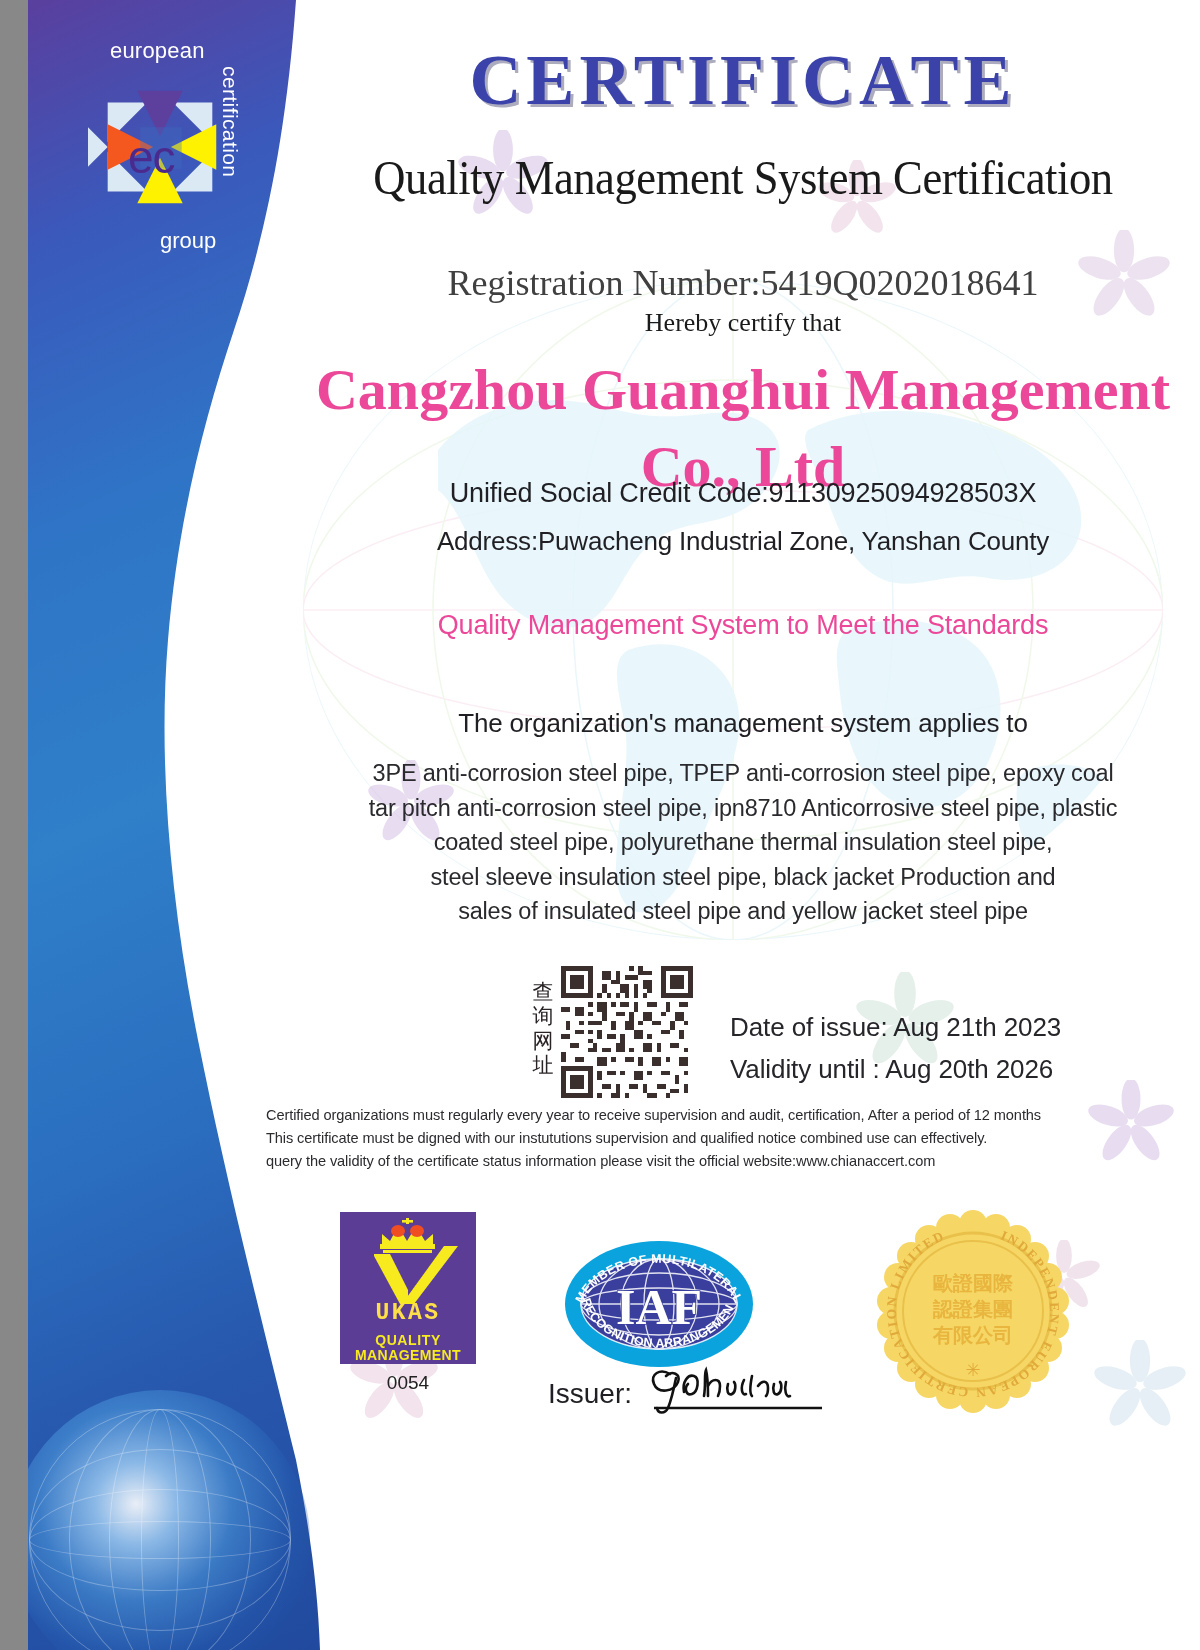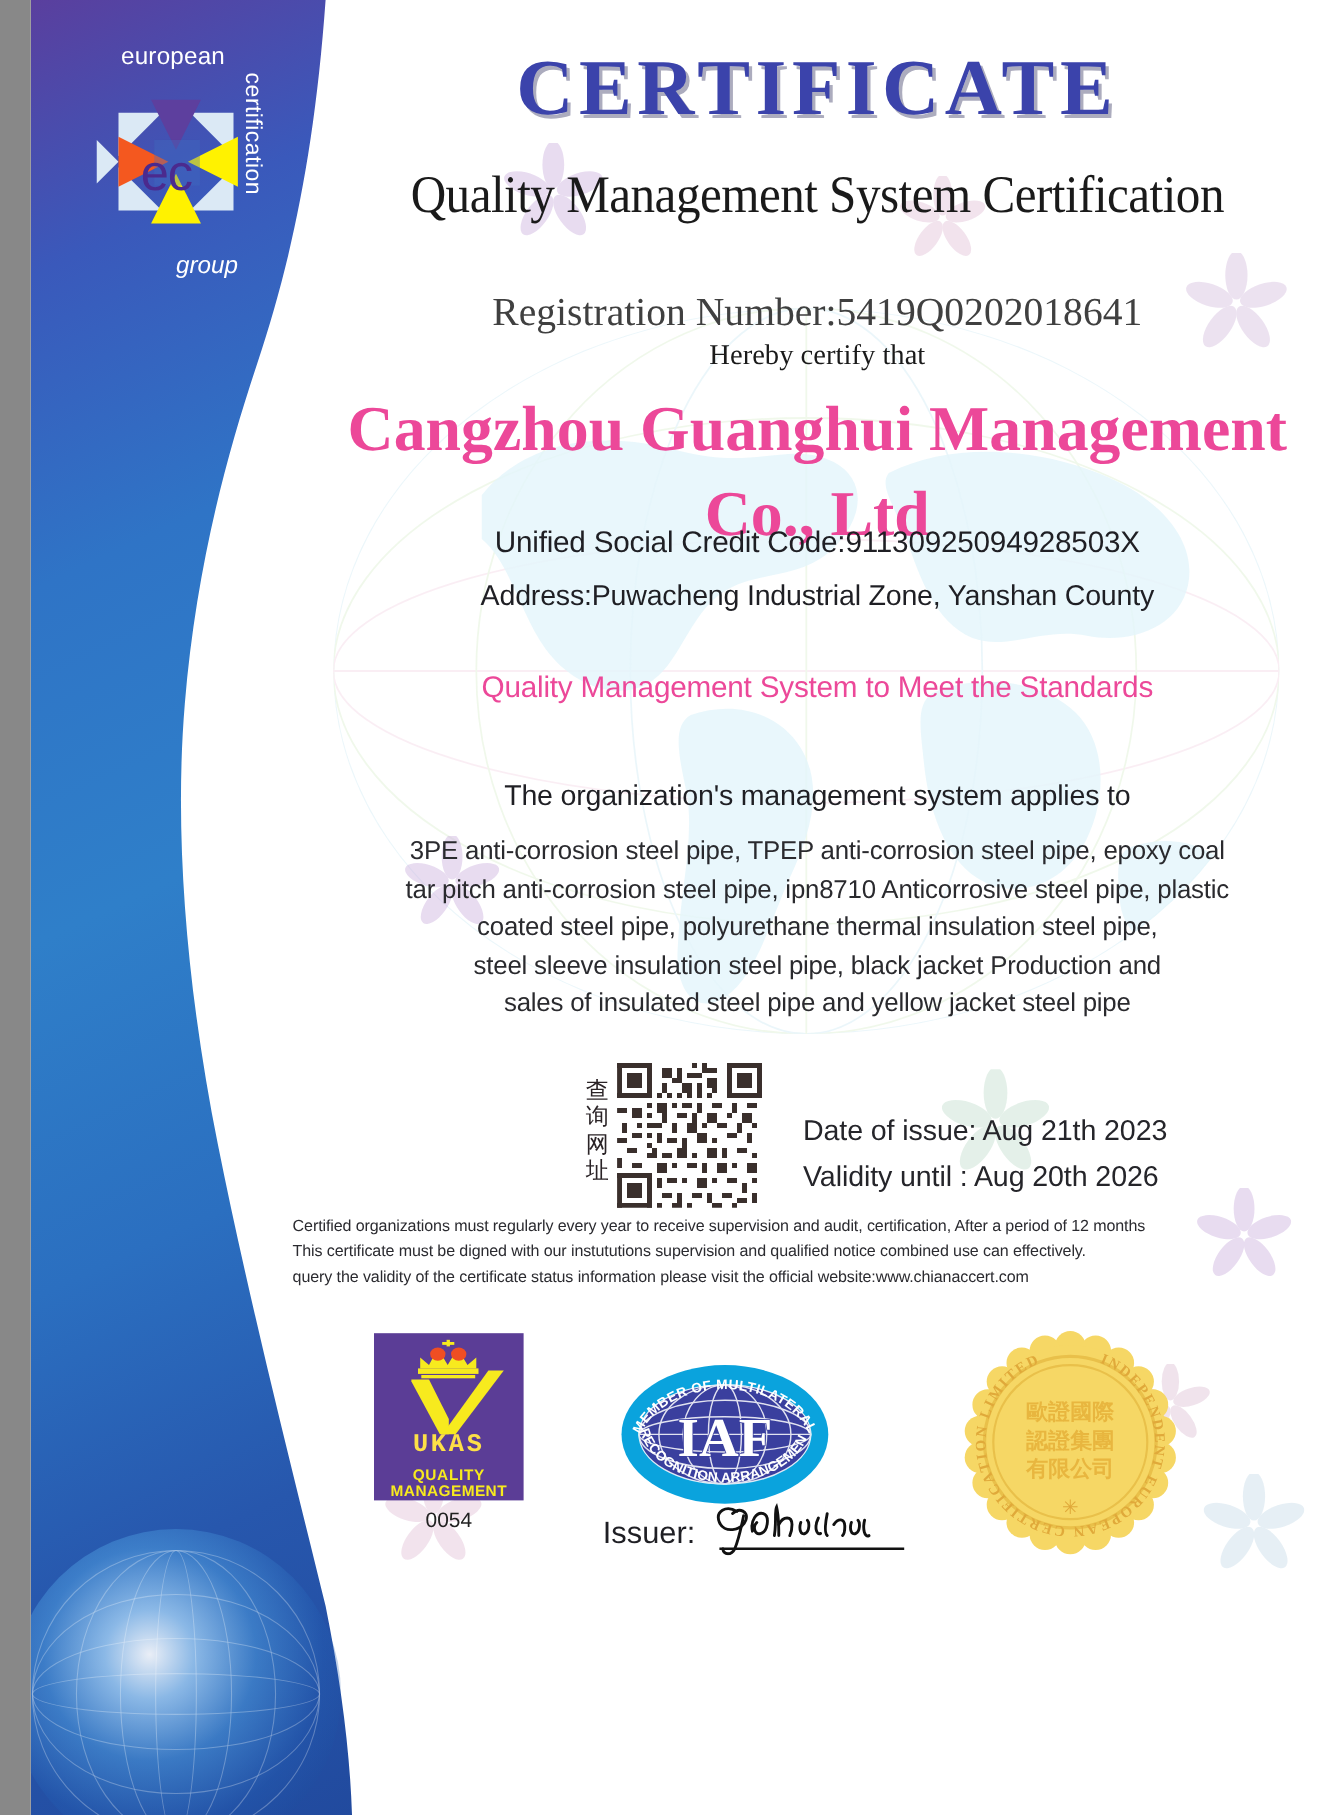--- a/index.html
+++ b/index.html
@@ -85,21 +85,20 @@
     color: #ffffff;
     font-size: 22px;
     letter-spacing: .2px;
     font-family: "Liberation Sans", sans-serif;
   }
   .logo-word-bottom {
     position: absolute;
     left: 94px; top: 198px;
     color: #ffffff;
     font-size: 22px;
-    font-style: italic;
   }
   .logo-word-side {
     position: absolute;
     left: 152px; top: 36px;
     color: #ffffff;
     font-size: 21px;
     writing-mode: vertical-rl;
     text-orientation: mixed;
     letter-spacing: .4px;
   }

